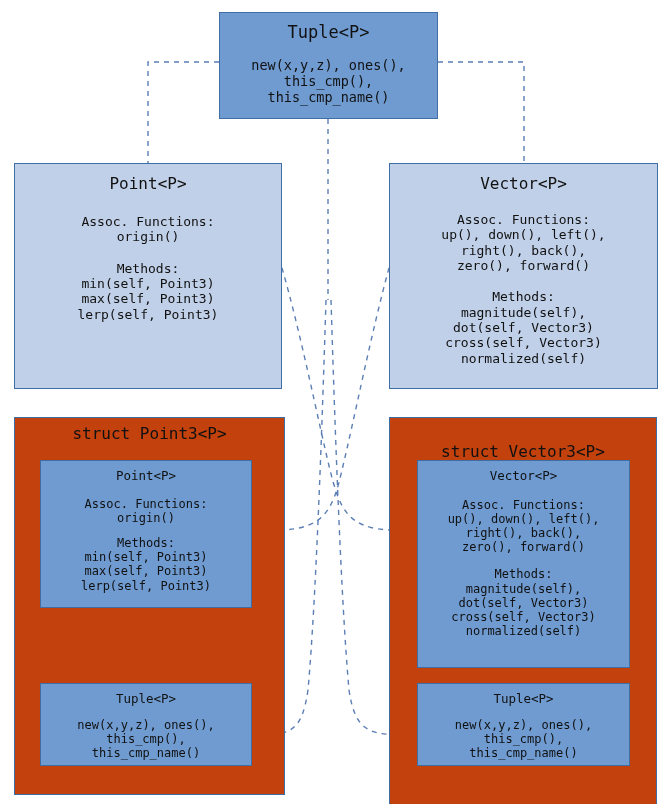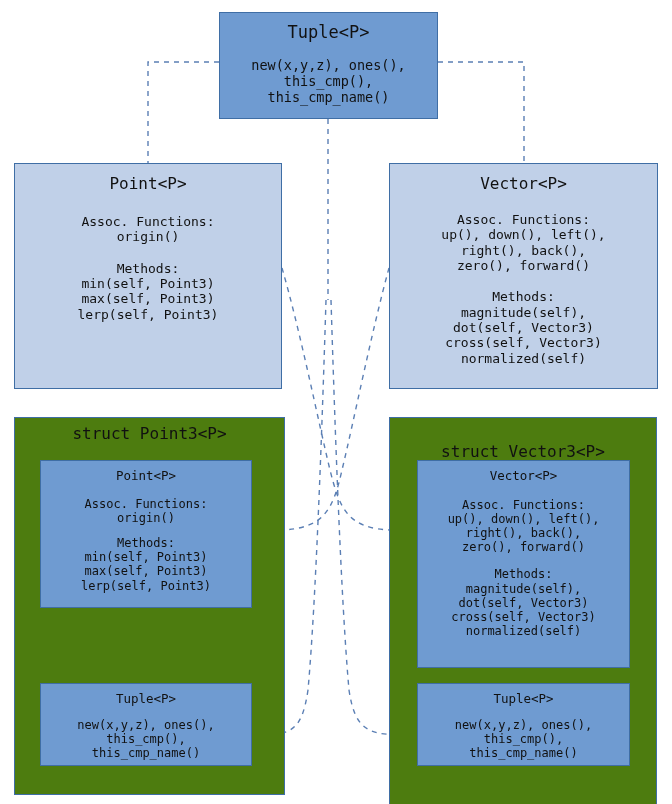--- a/index.html
+++ b/index.html
@@ -36,21 +36,21 @@
   }
   .node-trait-top {
     background: #6f9bd1;
     border: 1.5px solid #3f6ea5;
   }
   .node-trait {
     background: #c0d0e8;
     border: 1.5px solid #3f6ea5;
   }
   .node-struct {
-    background: #4d7c0f;
+    background: #c2410c;
     border: 1.5px solid #3f6ea5;
   }
   .node-impl {
     background: #6f9bd1;
     border: 1.5px solid #3f6ea5;
   }
   .title {
     font-weight: normal;
     white-space: pre;
   }

